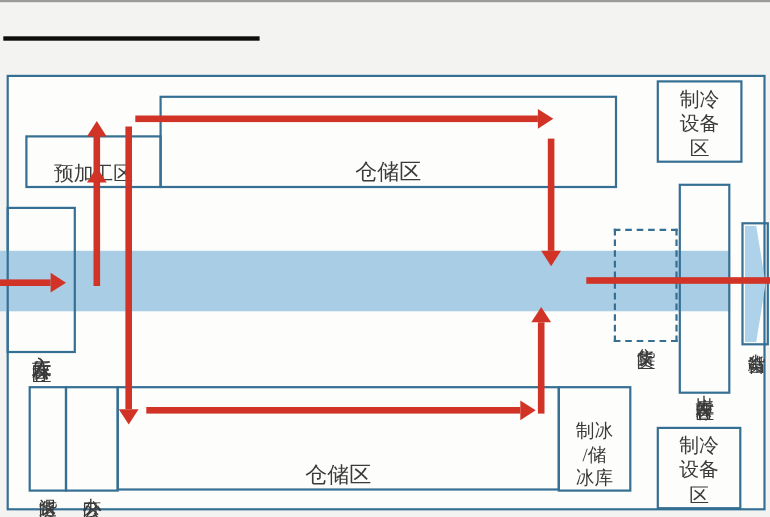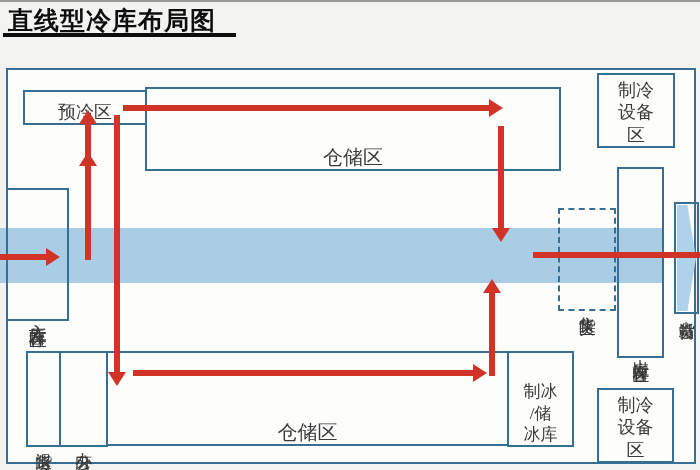--- a/index.html
+++ b/index.html
@@ -42,28 +42,27 @@
   .ah.r{border-top:9px solid transparent;border-bottom:9px solid transparent;border-left:14px solid #d13427;}
   .ah.u{border-left:9px solid transparent;border-right:9px solid transparent;border-bottom:14px solid #d13427;}
   .ah.d{border-left:9px solid transparent;border-right:9px solid transparent;border-top:14px solid #d13427;}
 </style>
 </head>
 <body>
 
 <div class="page">
 
   <div class="topline"></div>
-  <div class="title">直线型冷库布局图</div>
   <div class="title-underline"></div>
 
   <div class="frame"></div>
   <div class="band"></div>
 
-  <div class="zone" style="left:23px;top:90px;width:124px;height:35px;font-size:18px;">
-    <span>预冷区</span>
+  <div class="zone" style="left:23px;top:123px;width:124px;height:48px;font-size:18px;">
+    <span>预加工区</span>
   </div>
 
   <div class="zone" style="left:145px;top:87px;width:416px;height:84px;font-size:20px;">
     <span>仓储区</span>
   </div>
 
   <div class="zone" style="left:6px;top:188px;width:63px;height:133px;font-size:18px;">
     <span class="v">入库暂存区</span>
   </div>
 

